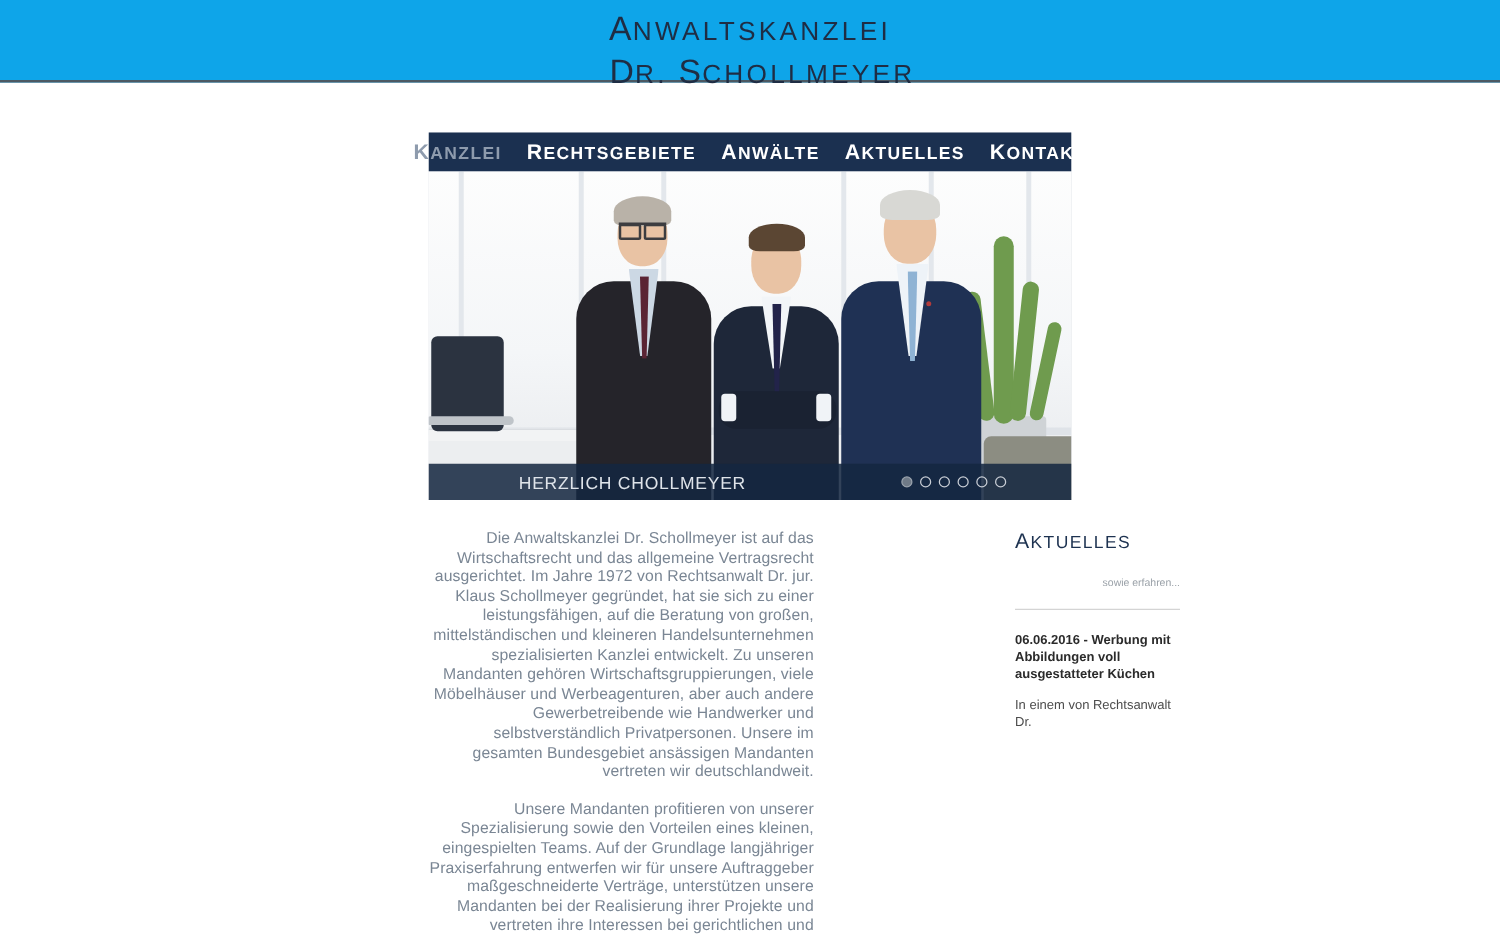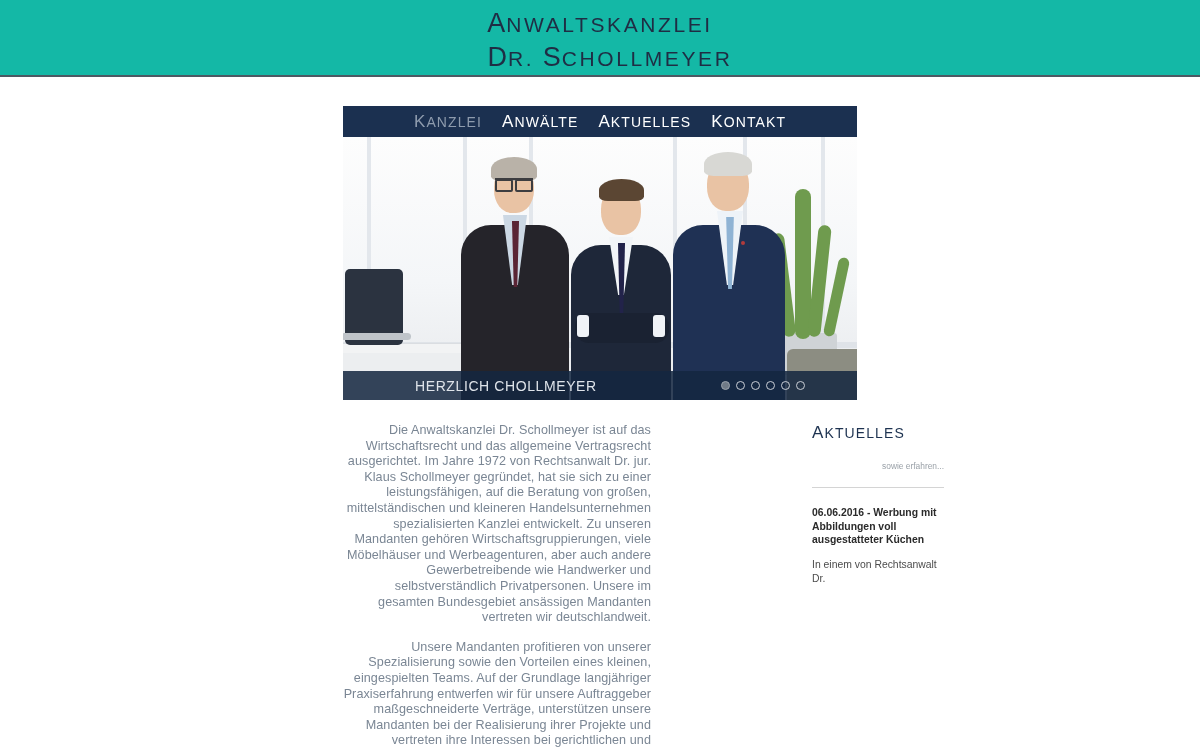--- a/index.html
+++ b/index.html
@@ -11,22 +11,22 @@
     overflow: hidden;
     background: #ffffff;
     font-family: "Liberation Sans", sans-serif;
   }
 
   
   .site-header {
     position: absolute;
     left: 0; top: 0;
     width: 1200px;
-    height: 77px;
-    background: #14b8a6;
+    height: 66px;
+    background: #0ea5e9;
     border-bottom: 2px solid #4c5963;
   }
   .logo {
     position: absolute;
     left: 0; top: 10px;
     width: 1200px;
     text-align: center;
     color: #1f2d44;
     font-family: "Liberation Sans", sans-serif;
     line-height: 1.0;
@@ -81,20 +81,21 @@
     z-index: 6;
   }
   .nav-item {
     color: #ffffff;
     font-size: 14px;
     letter-spacing: 1.1px;
     padding: 12px 10px;
     white-space: nowrap;
     cursor: pointer;
     line-height: 31px;
+    font-weight: bold;
   }
   .nav-item .ncap { font-size: 17px; }
   .nav-item.is-active { color: #8e9bad; }
 
   
   .hero-photo {
     position: absolute;
     left: 343px;
     top: 58px;
     width: 514px;
@@ -412,20 +413,21 @@
       <div class="shirt pC-shirt"></div>
       <div class="tie pC-tie"></div>
       <div class="head pC-head"></div>
       <div class="hair pC-hair"></div>
       <div class="pC-lapelpin"></div>
     </div>
   </div>
 
   <nav class="navbar">
     <span class="nav-item is-active"><span class="ncap">K</span><span>ANZLEI</span></span>
+    <span class="nav-item"><span class="ncap">R</span><span>ECHTSGEBIETE</span></span>
     <span class="nav-item"><span class="ncap">A</span><span>NWÄLTE</span></span>
     <span class="nav-item"><span class="ncap">A</span><span>KTUELLES</span></span>
     <span class="nav-item"><span class="ncap">K</span><span>ONTAKT</span></span>
   </nav>
 
   <div class="hero-caption">
     <span class="caption-text">HERZLICH CHOLLMEYER</span>
     <span class="dots">
       <span class="dot is-active"></span>
       <span class="dot"></span>

